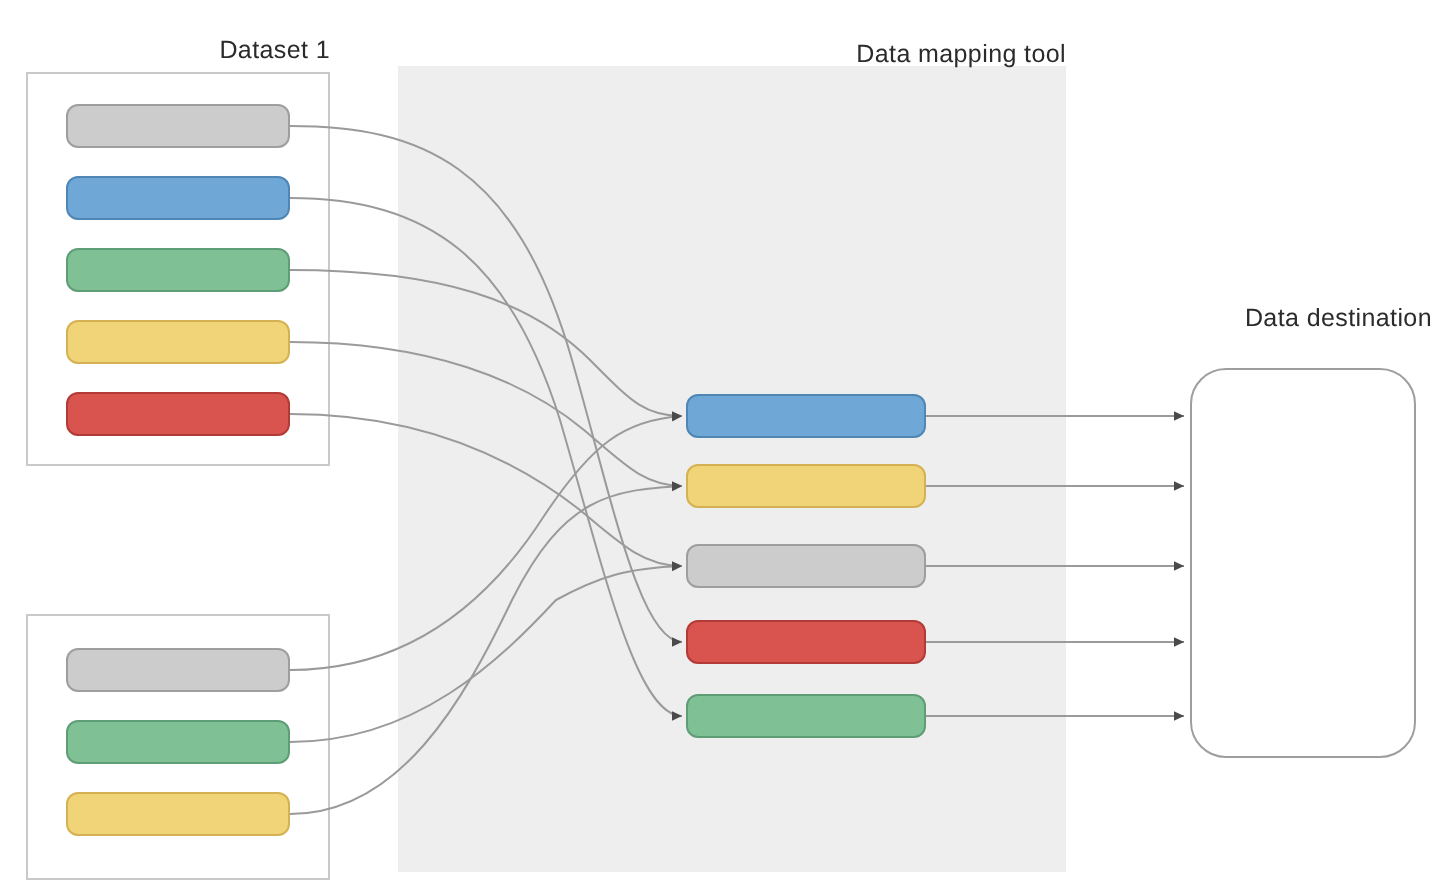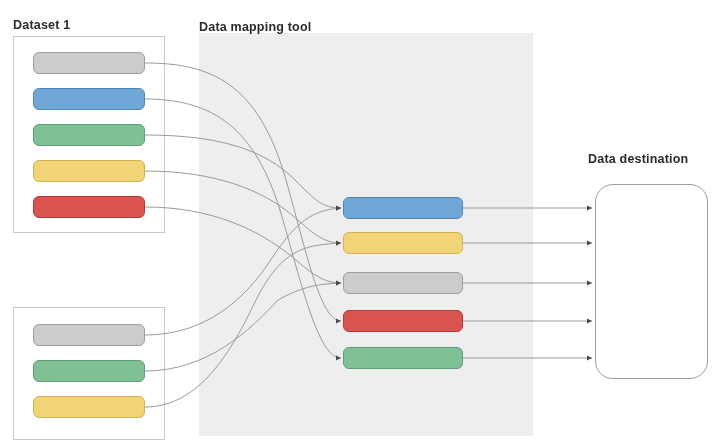--- a/index.html
+++ b/index.html
@@ -25,26 +25,26 @@
     left: 199px;
     top: 33px;
     width: 334px;
     height: 403px;
     background: #eeeeee;
   }
 
   
   .title {
     position: absolute;
-    font-weight: bold;
+    font-weight: normal;
     font-size: 12.5px;
     color: #2b2b2b;
     letter-spacing: 0.2px;
     white-space: nowrap;
-    text-align: left;
+    text-align: right;
   }
   #title-dataset1 { left: 13px;  top: 18px;  width: 152px; }
   #title-dataset2 { left: 13px;  top: 288px; width: 152px; }
   #title-tool     { left: 199px; top: 20px;  width: 334px; }
   #title-dest     { left: 588px; top: 152px; width: 128px; }
 
   
   .group-box {
     position: absolute;
     border: 1px solid #c9c9c9;

